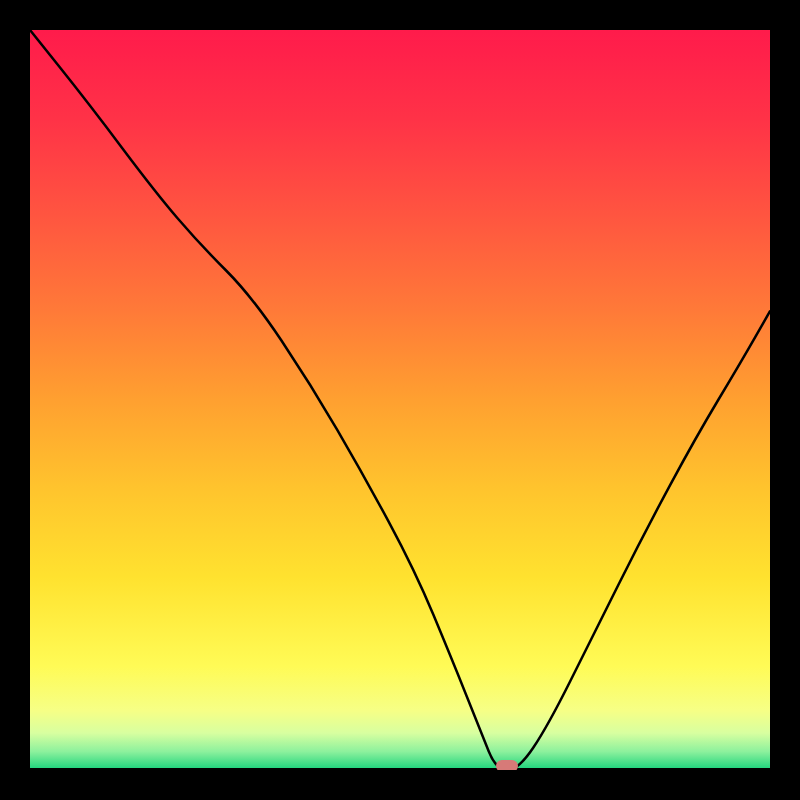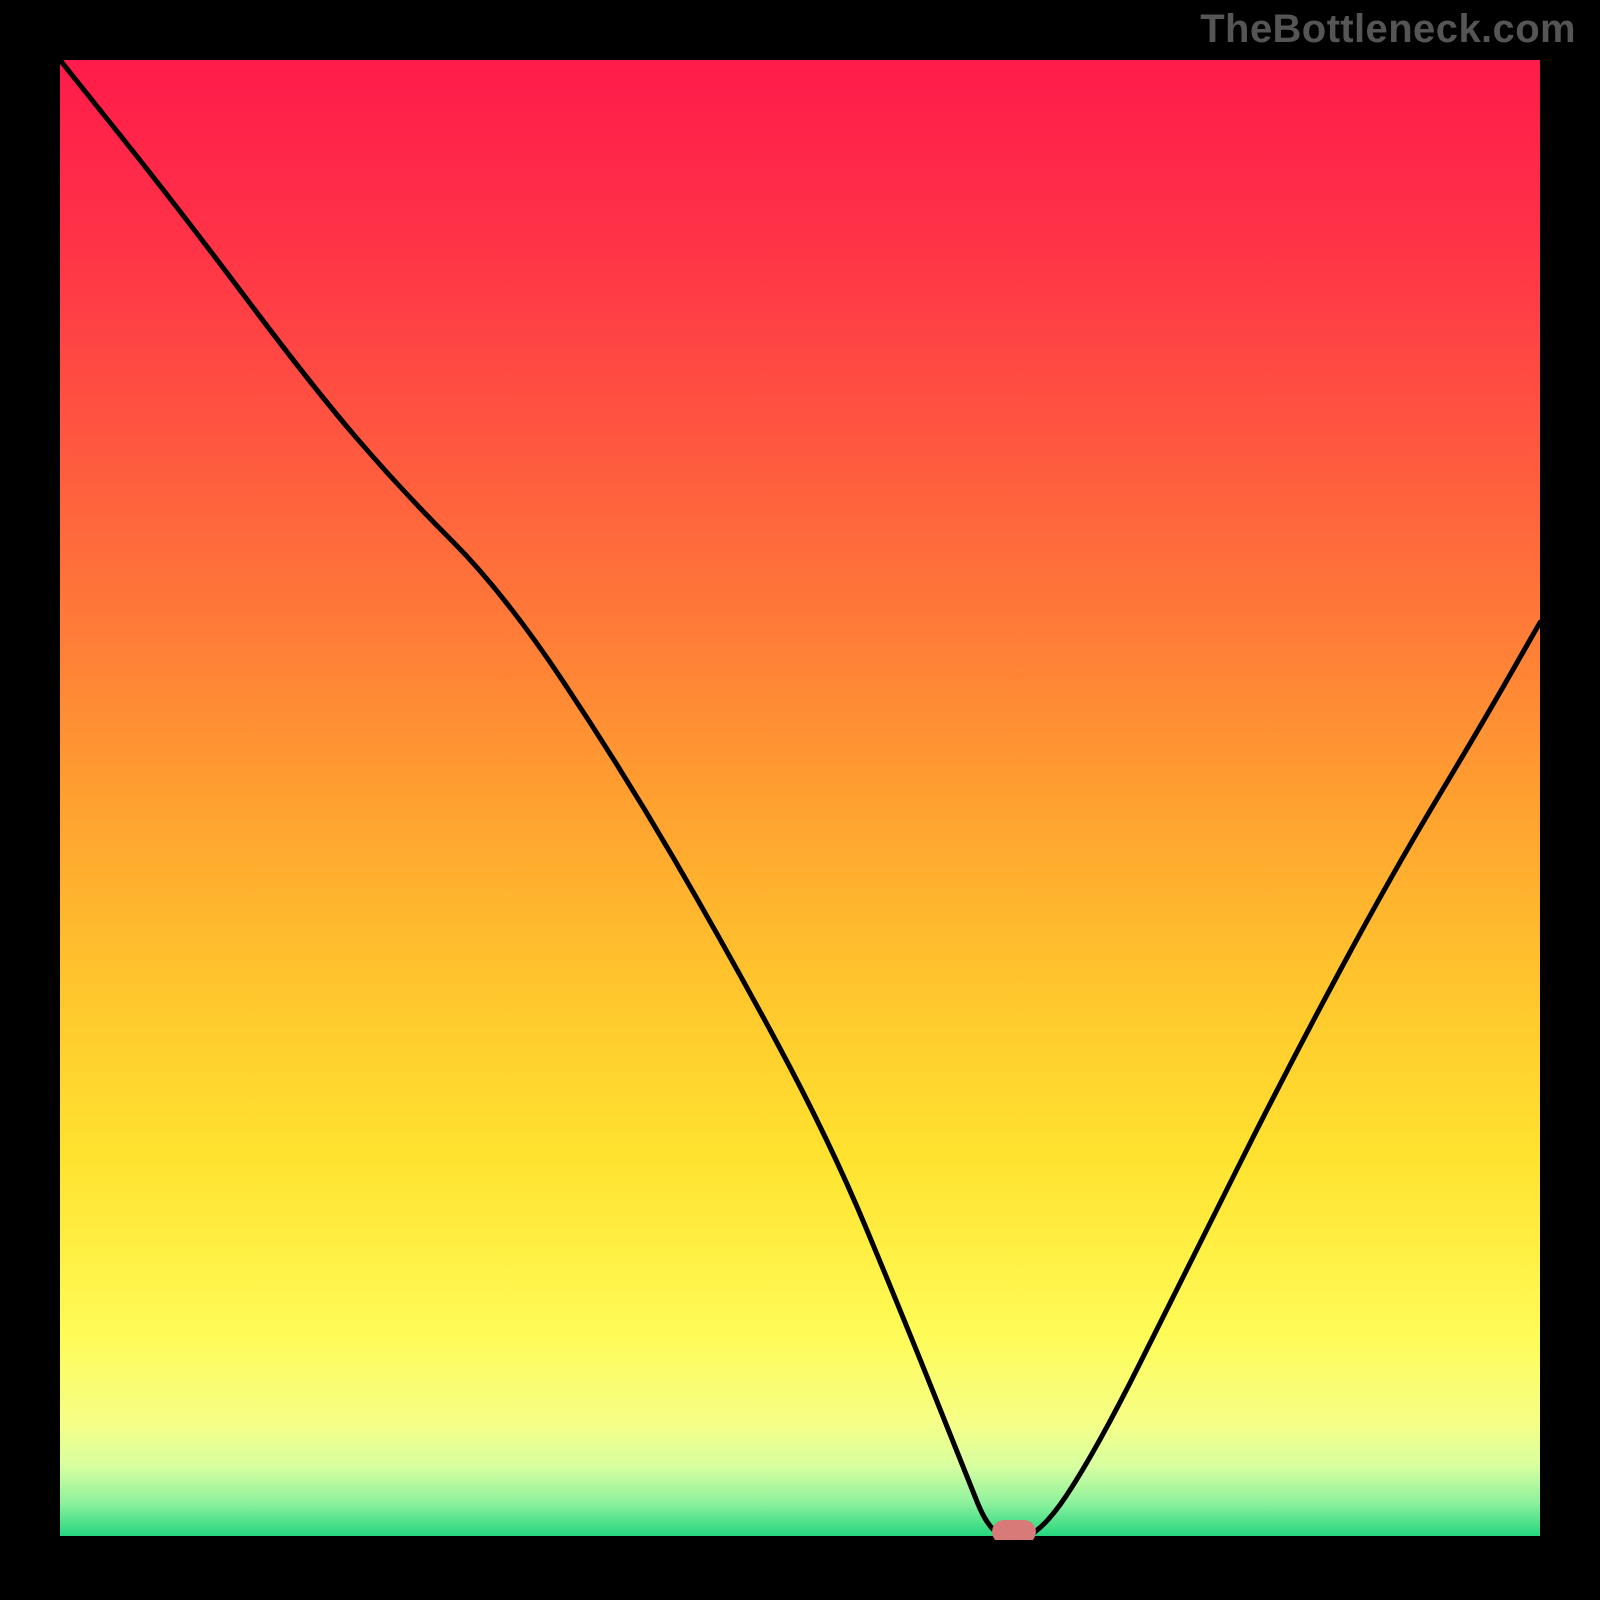--- a/index.html
+++ b/index.html
@@ -60,21 +60,20 @@
     border-radius: 6px;
     transform: translate(-50%, -50%);
     z-index: 5;
   }
 </style>
 </head>
 <body>
 
 <div class="frame">
 
-  <div class="watermark">TheBottleneck.com</div>
 
   <div class="plot">
     <svg class="gradient" viewBox="0 0 740 740" preserveAspectRatio="none">
       <defs>
         <linearGradient id="bg-grad" x1="0" y1="0" x2="0" y2="1">
             <stop offset="0.00%" stop-color="#ff1b4b"></stop>
             <stop offset="12.00%" stop-color="#ff3247"></stop>
             <stop offset="25.00%" stop-color="#ff5540"></stop>
             <stop offset="38.00%" stop-color="#ff7a38"></stop>
             <stop offset="50.00%" stop-color="#ffa030"></stop>

